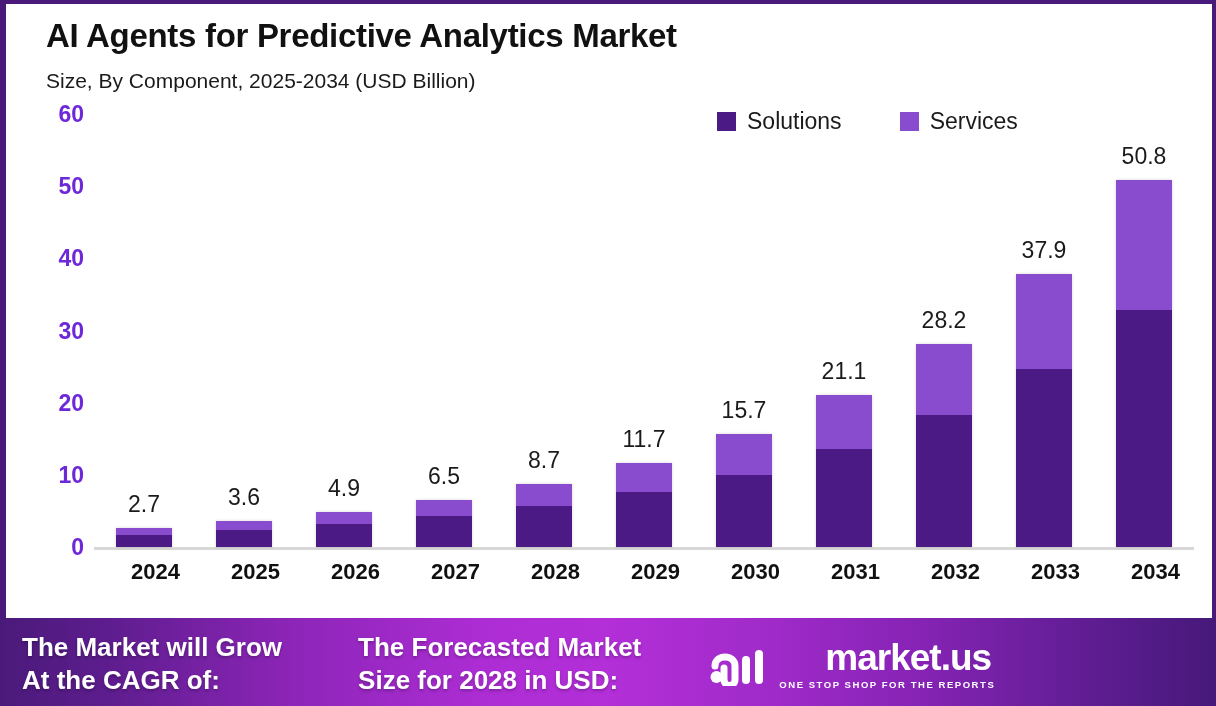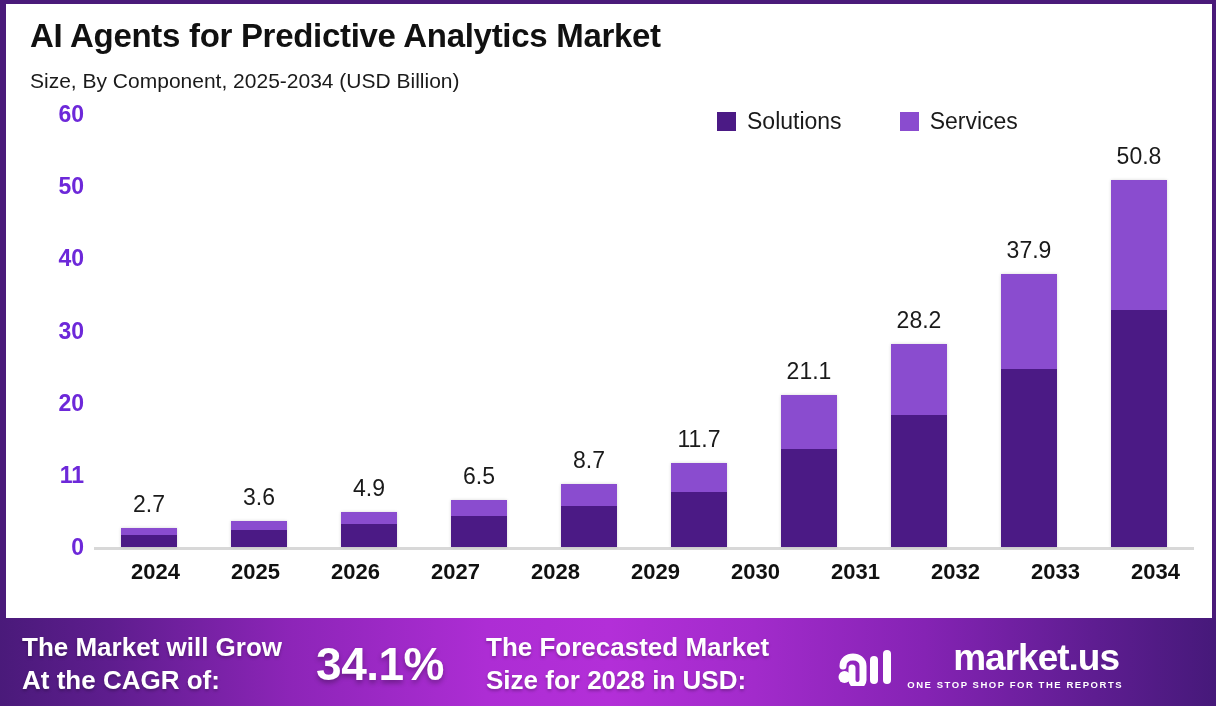--- a/index.html
+++ b/index.html
@@ -11,21 +11,21 @@
   }
   #infographic {
     position:relative;
     width:1216px; height:706px;
     background:#ffffff;
     border-left:6px solid #4a1a7a;
     border-top:4px solid #4a1a7a;
     border-right:4px solid #4a1a7a;
   }
   
-  .header { padding:14px 0 0 24px; }
+  .header { padding:14px 0 0 24px;margin-left:16px; }
   .chart-title {
     font-size:33px; font-weight:bold; color:#111111;
     letter-spacing:-0.3px; line-height:1.12;
   }
   .chart-subtitle {
     font-size:21px; color:#1a1a1a; margin-top:14px; font-weight:400;
   }
   
   .legend {
     position:absolute; top:104px; left:676px;
@@ -133,21 +133,21 @@
     </div>
     <div class="legend-item">
       <span class="legend-swatch" style="background: rgb(138, 76, 207);"></span>
       <span class="legend-label">Services</span>
     </div>
   </div>
 
   <div class="plot">
     <div class="y-axis" id="y-axis">
         <div class="y-tick" style="top: 433px;">0</div>
-        <div class="y-tick" style="top: 360.833px;">11</div>
+        <div class="y-tick" style="top: 360.833px;">10</div>
         <div class="y-tick" style="top: 288.667px;">20</div>
         <div class="y-tick" style="top: 216.5px;">30</div>
         <div class="y-tick" style="top: 144.333px;">40</div>
         <div class="y-tick" style="top: 72.1667px;">50</div>
         <div class="y-tick" style="top: 0px;">60</div>
       </div>
     <div class="baseline"></div>
     <div class="bars" id="bars">
         <div class="bar-col">
           <div class="bar-value" style="bottom: 29.485px;">2.7</div>
@@ -182,20 +182,27 @@
           <div class="bar-stack" style="height: 62.785px;">
             <div class="seg-services" style="height: 21.65px; background: rgb(138, 76, 207);"></div>
             <div class="seg-solutions" style="height: 41.135px; background: rgb(75, 26, 133);"></div>
           </div>
         </div>
         <div class="bar-col">
           <div class="bar-value" style="bottom: 94.435px;">11.7</div>
           <div class="bar-stack" style="height: 84.435px;">
             <div class="seg-services" style="height: 29.5883px; background: rgb(138, 76, 207);"></div>
             <div class="seg-solutions" style="height: 54.8467px; background: rgb(75, 26, 133);"></div>
+          </div>
+        </div>
+        <div class="bar-col">
+          <div class="bar-value" style="bottom: 123.302px;">15.7</div>
+          <div class="bar-stack" style="height: 113.302px;">
+            <div class="seg-services" style="height: 41.135px; background: rgb(138, 76, 207);"></div>
+            <div class="seg-solutions" style="height: 72.1667px; background: rgb(75, 26, 133);"></div>
           </div>
         </div>
         <div class="bar-col">
           <div class="bar-value" style="bottom: 162.272px;">21.1</div>
           <div class="bar-stack" style="height: 152.272px;">
             <div class="seg-services" style="height: 54.125px; background: rgb(138, 76, 207);"></div>
             <div class="seg-solutions" style="height: 98.1467px; background: rgb(75, 26, 133);"></div>
           </div>
         </div>
         <div class="bar-col">
@@ -232,21 +239,20 @@
         <div class="x-tick">2032</div>
         <div class="x-tick">2033</div>
         <div class="x-tick">2034</div>
       </div>
   </div>
 
   <div class="footer">
     <div class="foot-label">The Market will Grow
 At the CAGR of:</div>
     <div class="foot-gap-a"></div>
-    <div class="foot-value">34.1%</div>
     <div class="foot-gap-b"></div>
     <div class="foot-label">The Forecasted Market
 Size for 2028 in USD:</div>
     <div class="foot-gap-c"></div>
     <div class="foot-gap-d"></div>
     <div class="logo">
       <svg class="logo-mark" viewBox="0 0 58 44">
         <circle cx="7.5" cy="35" r="6" fill="#ffffff"></circle>
         <path d="M6 24 C6 12, 26 12, 26 24 L26 38 A5.5 5.5 0 0 1 15 38 L15 26" fill="none" stroke="#ffffff" stroke-width="7" stroke-linecap="round"></path>
         <rect x="33" y="14" width="8" height="28" rx="4" fill="#ffffff"></rect>

